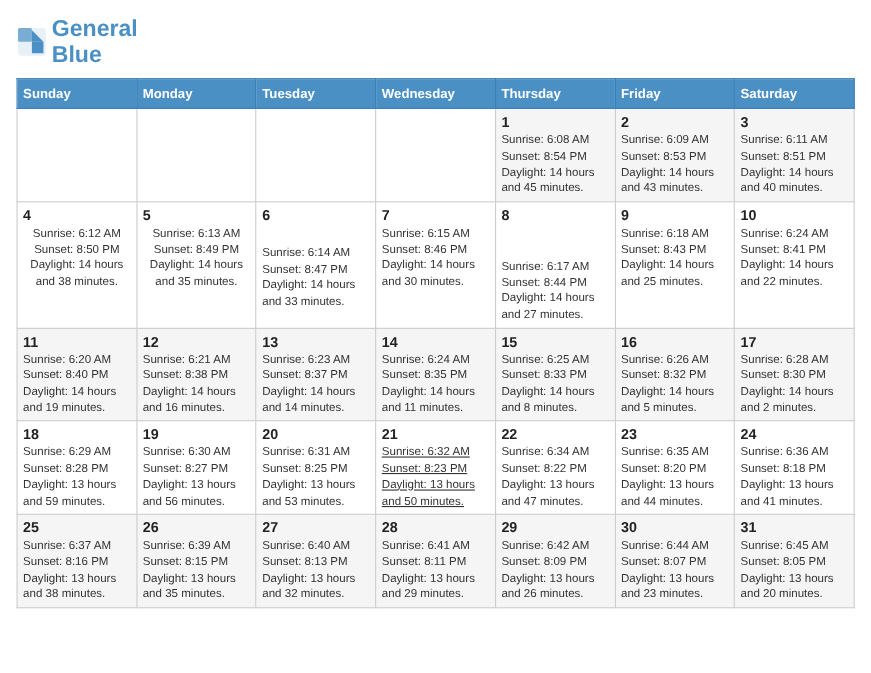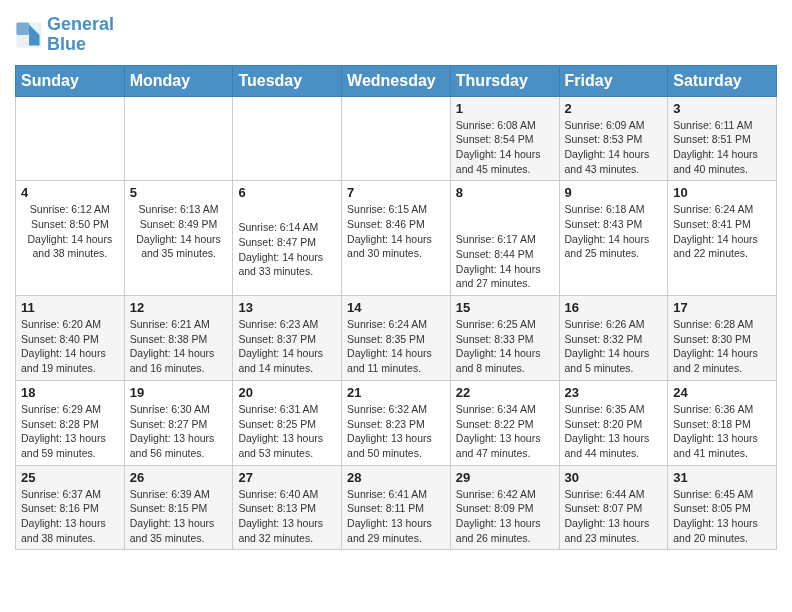--- a/index.html
+++ b/index.html
@@ -15,21 +15,21 @@
       justify-content: space-between;
       align-items: flex-start;
       margin-bottom: 10px;
     }
     .logo {
       display: flex;
       align-items: center;
       gap: 4px;
     }
     .logo-text {
-      font-size: 18px;
+      font-size: 21px;
       font-weight: bold;
       color: #333;
       line-height: 1.1;
     }
     .logo-text span { color: #4a90c4; }
     .logo-icon {
       width: 28px;
       height: 28px;
     }
     .title-block { text-align: right; }
@@ -47,21 +47,21 @@
       width: 100%;
       border-collapse: collapse;
       font-size: 11px;
     }
     thead tr th {
       background: #4a90c4;
       color: #fff;
       text-align: left;
       padding: 6px 5px;
       font-weight: bold;
-      font-size: 16px;
+      font-size: 12px;
       border: 1px solid #3a7fb5;
     }
     tbody tr td {
       border: 1px solid #ccc;
       vertical-align: top;
       padding: 4px 5px;
       width: 14.28%;
       min-height: 80px;
       height: 80px;
     }
@@ -241,21 +241,21 @@
 Daylight: 13 hours and 56 minutes.</div>
         </td>
         <td>
           <div class="day-num">20</div>
           <div class="day-info" style="white-space: pre-line;">Sunrise: 6:31 AM
 Sunset: 8:25 PM
 Daylight: 13 hours and 53 minutes.</div>
         </td>
         <td>
           <div class="day-num">21</div>
-          <div class="day-info" style="white-space: pre-line;">Sunrise: 6:32 AM
+          <div class="day-info" style="white-space: pre-line; text-decoration: underline;">Sunrise: 6:32 AM
 Sunset: 8:23 PM
 Daylight: 13 hours and 50 minutes.</div>
         </td>
         <td>
           <div class="day-num">22</div>
           <div class="day-info" style="white-space: pre-line;">Sunrise: 6:34 AM
 Sunset: 8:22 PM
 Daylight: 13 hours and 47 minutes.</div>
         </td>
         <td>

